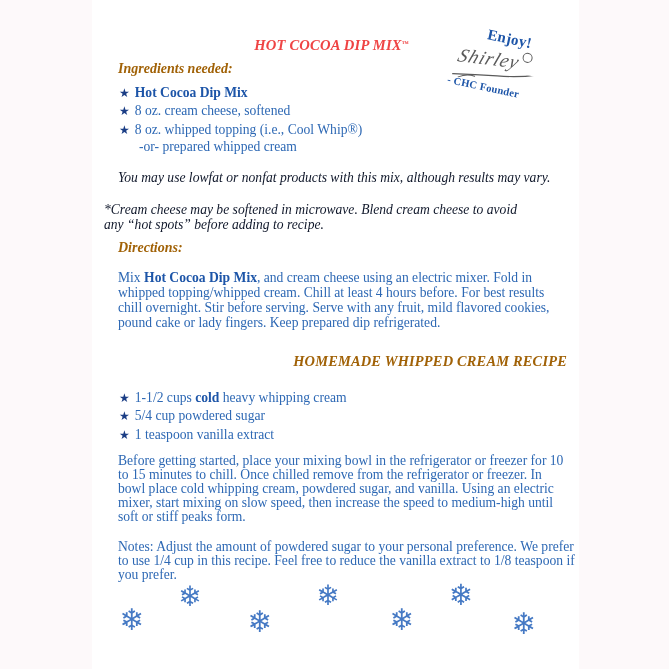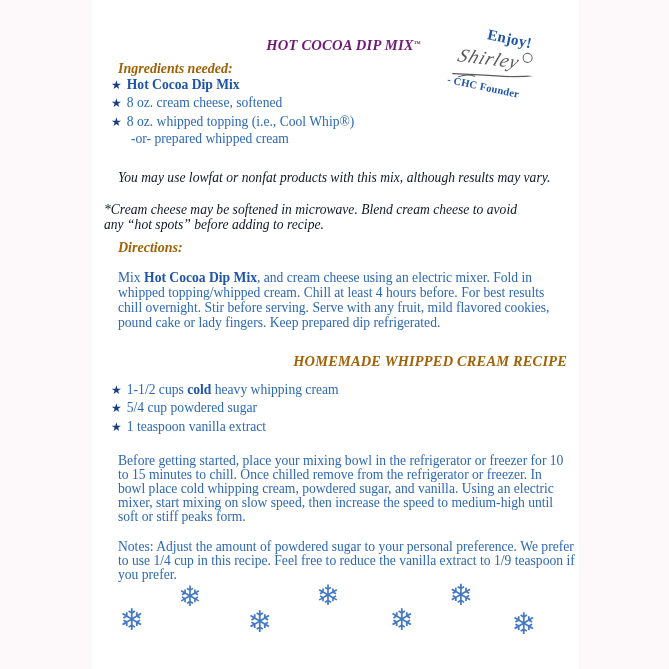--- a/index.html
+++ b/index.html
@@ -8,23 +8,23 @@
     background: #ffffff;
     font-family: "Liberation Serif", "DejaVu Serif", serif;
     position: relative;
     overflow: hidden;
   }
   .margin-strip { position: absolute; top: 0; bottom: 0; background: #fdf9fa; }
   .margin-strip.left  { left: 0; width: 92px; }
   .margin-strip.right { left: 579px; right: 0; }
 
   .title {
-    position: absolute; left: 100px; width: 487px; top: 37px;
+    position: absolute; left: 88px; width: 487px; top: 37px;
     text-align: center; font-size: 14.6px; font-weight: bold; font-style: italic;
-    color: #701a75; letter-spacing: 0.2px;
+    color: #ef4444; letter-spacing: 0.2px;
   }
   .title .tm { font-size: 7px; font-style: normal; vertical-align: 4px; letter-spacing: 0; }
 
   
   .enjoy-block {
     position: absolute; left: 460px; top: 20px; width: 120px;
     transform: rotate(12deg); transform-origin: 0 0;
     color: #1d55a8;
   }
   .enjoy-text { margin-left: 30px; font-size: 15px; font-weight: bold; letter-spacing: 0.3px; }
@@ -47,21 +47,21 @@
     color: #a16207;
   }
   .h-ingredients { left: 118px; top: 61px; }
   .h-directions  { left: 118px; top: 240px; }
   .h-wc {
     left: 80px; width: 487px; top: 353px; text-align: right;
     font-size: 14.4px; letter-spacing: 0.2px; font-style: italic;
   }
 
   ul.star-list {
-    position: absolute; left: 111px; list-style: none; margin: 0; padding: 0;
+    position: absolute; left: 111px; list-style: none; margin: 8px; padding: 0;
     font-size: 13.6px; color: #2d68b4;
   }
   .list-cocoa   { top: 78px; }
   .list-whipped { top: 383px; }
   ul.star-list li { margin-bottom: 4px; line-height: 13.4px; white-space: nowrap; }
   .star { color: #1a3d85; font-size: 12px; margin-right: 5px; font-family: "DejaVu Sans", sans-serif; }
   li.bold-item .itext, li .emph { font-weight: bold; color: #1d55a8; }
   .cont { margin-left: 20px; margin-top: 3px; white-space: nowrap; }
 
   .note {
@@ -142,21 +142,21 @@
   </li>
   <li>
     <span class="star">★</span><span>5/4 cup powdered sugar</span>
   </li>
   <li>
     <span class="star">★</span><span>1 teaspoon vanilla extract</span>
   </li>
 </ul>
 
 <p class="body-para prep-para">Before getting started, place your mixing bowl in the refrigerator or freezer for 10 to 15 minutes to chill. Once chilled remove from the refrigerator or freezer. In bowl place cold whipping cream, powdered sugar, and vanilla. Using an electric mixer, start mixing on slow speed, then increase the speed to medium-high until soft or stiff peaks form.</p>
-<p class="body-para notes-para">Notes: Adjust the amount of powdered sugar to your personal preference. We prefer to use 1/4 cup in this recipe. Feel free to reduce the vanilla extract to 1/9 teaspoon if you prefer.</p>
+<p class="body-para notes-para">Notes: Adjust the amount of powdered sugar to your personal preference. We prefer to use 1/4 cup in this recipe. Feel free to reduce the vanilla extract to 1/8 teaspoon if you prefer.</p>
 
 <div>
   <span class="snowflake sf1">❄</span>
   <span class="snowflake sf2">❄</span>
   <span class="snowflake sf3">❄</span>
   <span class="snowflake sf4">❄</span>
   <span class="snowflake sf5">❄</span>
   <span class="snowflake sf6">❄</span>
   <span class="snowflake sf7">❄</span>
 </div>

